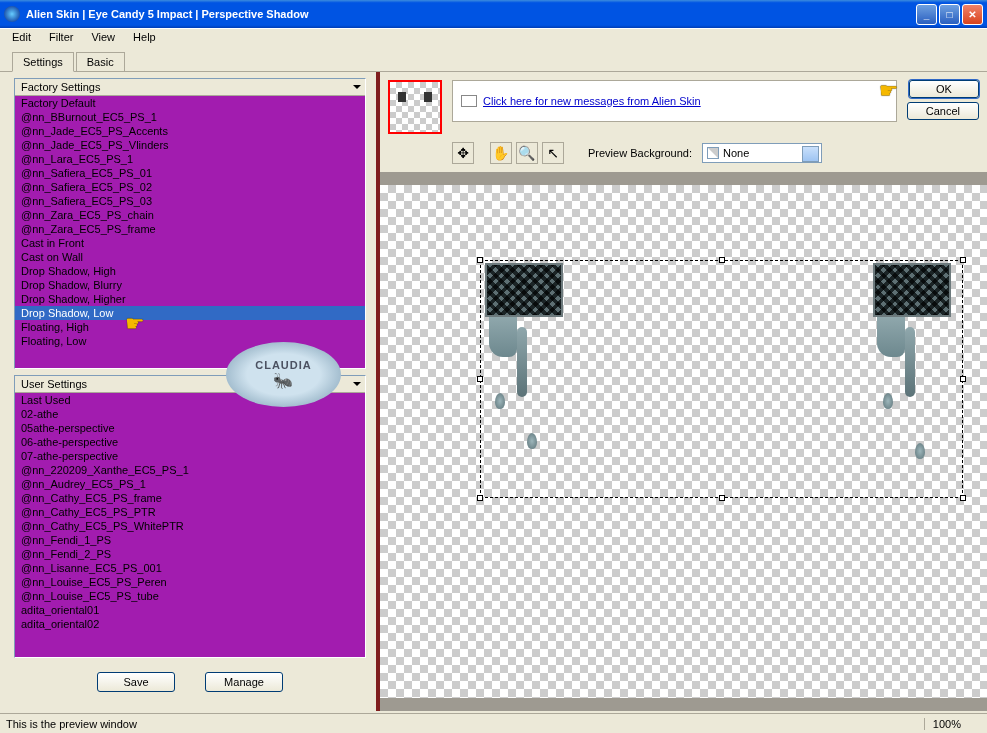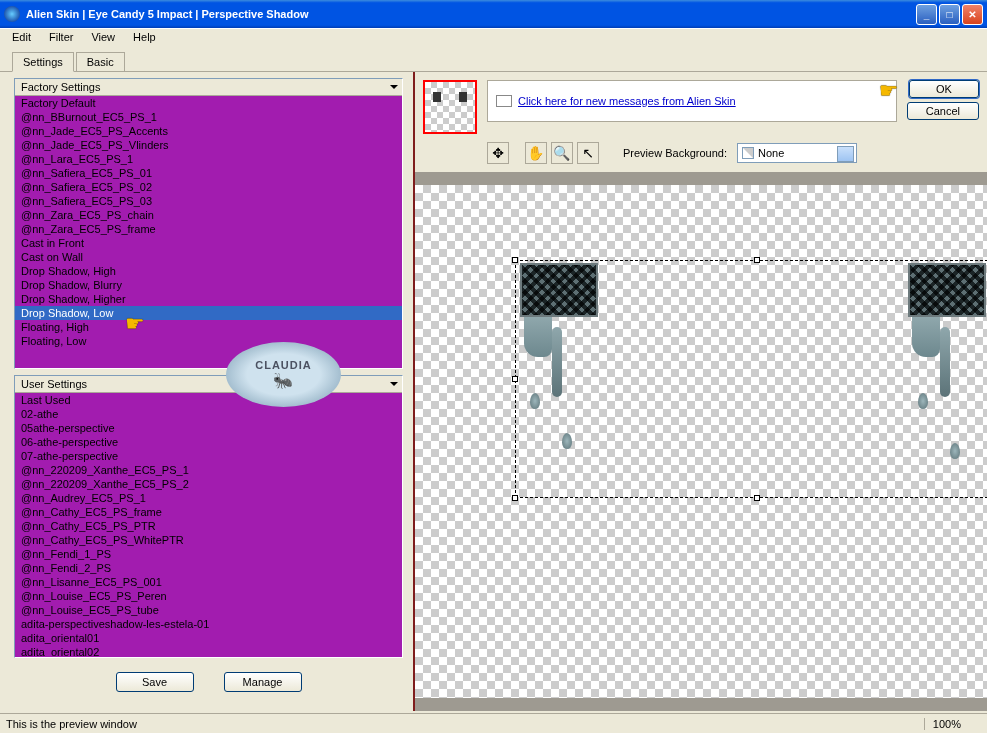--- a/index.html
+++ b/index.html
@@ -14,21 +14,21 @@
 
 .menubar { background: #ece9d8; height: 20px; display: flex; padding: 0 4px; gap: 2px; border-top: 1px solid #fff; }
 .menubar span { padding: 2px 8px; }
 
 .tabs-row { display: flex; padding: 4px 0 0 12px; background: #ece9d8; }
 .tab { background: #ece9d8; border: 1px solid #aca899; border-bottom: none; padding: 3px 10px; margin-right: 2px; position: relative; }
 .tab.active { background: #ece9d8; z-index: 2; border-bottom: 1px solid #ece9d8; margin-bottom: -1px; }
 
 .content { display: flex; border-top: 1px solid #aca899; height: 640px; }
 
-.left-panel { width: 415px; background: #ece9d8; border-right: 2px solid #7f1d1d; padding: 6px 10px 6px 14px; display: flex; flex-direction: column; position: relative; }
+.left-panel { width: 380px; background: #ece9d8; border-right: 4px solid #7f1d1d; padding: 6px 10px 6px 14px; display: flex; flex-direction: column; position: relative; }
 .settings-box { border: 1px solid #fff; border-top-color: #7f9db9; border-left-color: #7f9db9; background: #fff; margin-bottom: 6px; }
 .settings-hdr { background: #ece9d8; border-bottom: 1px solid #aca899; padding: 2px 6px; font-size: 11px; position: relative; }
 .settings-hdr::after { content: ""; position: absolute; right: 4px; top: 6px; width: 0; height: 0; border-left: 4px solid transparent; border-right: 4px solid transparent; border-top: 4px solid #000; }
 .list { overflow-y: scroll; background: #a21caf; }
 .factory-list { height: 272px; }
 .user-list { height: 264px; }
 .list-item { padding: 1px 6px; white-space: nowrap; cursor: default; }
 .list-item.selected { background: #316ac5; color: #fff; }
 .btn-row { display: flex; justify-content: center; gap: 30px; padding: 8px 0 0 0; }
 .xp-btn { min-width: 78px; padding: 3px 18px; background: linear-gradient(#fff,#ece9d8); border: 1px solid #003c74; border-radius: 3px; text-align: center; }
@@ -129,31 +129,29 @@
     </div>
     <div class="settings-box">
       <div class="settings-hdr">User Settings</div>
       <div class="list user-list" id="user-list">
           <div class="list-item">Last Used</div>
           <div class="list-item">02-athe</div>
           <div class="list-item">05athe-perspective</div>
           <div class="list-item">06-athe-perspective</div>
           <div class="list-item">07-athe-perspective</div>
           <div class="list-item">@nn_220209_Xanthe_EC5_PS_1</div>
-          <div class="list-item">@nn_220209_Xanthe_EC5_PS_2</div>
           <div class="list-item">@nn_Audrey_EC5_PS_1</div>
           <div class="list-item">@nn_Cathy_EC5_PS_frame</div>
           <div class="list-item">@nn_Cathy_EC5_PS_PTR</div>
           <div class="list-item">@nn_Cathy_EC5_PS_WhitePTR</div>
           <div class="list-item">@nn_Fendi_1_PS</div>
           <div class="list-item">@nn_Fendi_2_PS</div>
           <div class="list-item">@nn_Lisanne_EC5_PS_001</div>
           <div class="list-item">@nn_Louise_EC5_PS_Peren</div>
           <div class="list-item">@nn_Louise_EC5_PS_tube</div>
-          <div class="list-item">adita-perspectiveshadow-les-estela-01</div>
           <div class="list-item">adita_oriental01</div>
           <div class="list-item">adita_oriental02</div>
         </div>
     </div>
     <div class="btn-row">
       <div class="xp-btn">Save</div>
       <div class="xp-btn">Manage</div>
     </div>
     <div class="hand-point" style="left:125px; top:239px;"></div>
   </div>

